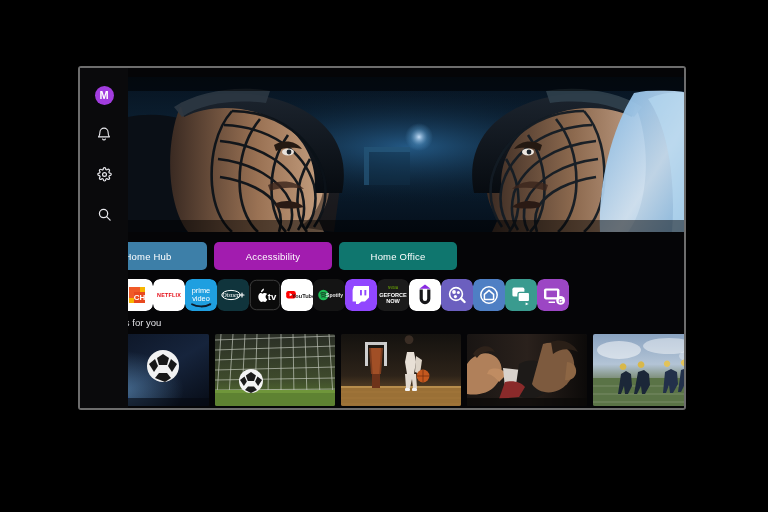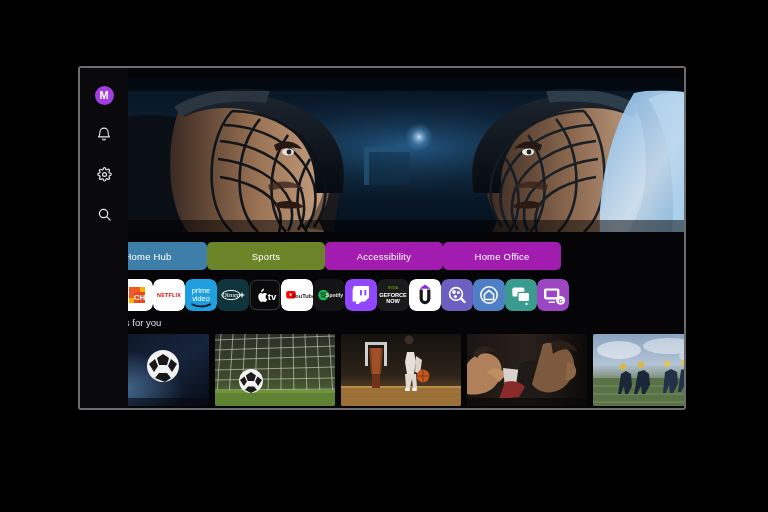--- a/index.html
+++ b/index.html
@@ -57,21 +57,21 @@
     width: 560px; height: 155px;
     overflow: hidden;
     background: #04070d;
   }
   #hero svg { display:block; width: 100%; height: 100%; }
 
   
   #tabs {
     position: absolute; left: 9px; top: 174px;
     width: 640px; height: 44px;
-    display: flex; 
+    display: flex; gap: 7px;
     z-index: 4;
   }
   .tab {
     width: 118px; height: 28px; flex: 0 0 118px;
     border-radius: 5px;
     display: flex; align-items: center; justify-content: center;
     color: #ffffff; font-size: 9.5px;
     letter-spacing: .2px;
     white-space: nowrap;
   }
@@ -251,27 +251,24 @@
             <circle cx="10.5" cy="10.5" r="6.6"></circle>
             <line x1="15.4" y1="15.4" x2="21" y2="21"></line>
           </svg>
         </div>
       </div>
 
       <div id="tabs">
         <div class="tab" style="background: rgb(61, 127, 168);">
           <span>Home Hub</span>
         </div>
-        <div class="tab" style="background: rgb(107, 132, 40);">
-          <span>Sports</span>
-        </div>
         <div class="tab" style="background: #a21caf;">
           <span>Accessibility</span>
         </div>
-        <div class="tab" style="background: #a21caf;">
+        <div class="tab" style="background: #0f766e;">
           <span>Home Office</span>
         </div>
       </div>
 
       <div id="apps">
 
         <div class="app">
           <svg width="32" height="32" viewBox="0 0 32 32">
             <rect width="32" height="32" rx="7" fill="#4caf6e"></rect>
             <rect x="9" y="9" width="6" height="6" rx="1.4" fill="#fff"></rect>

